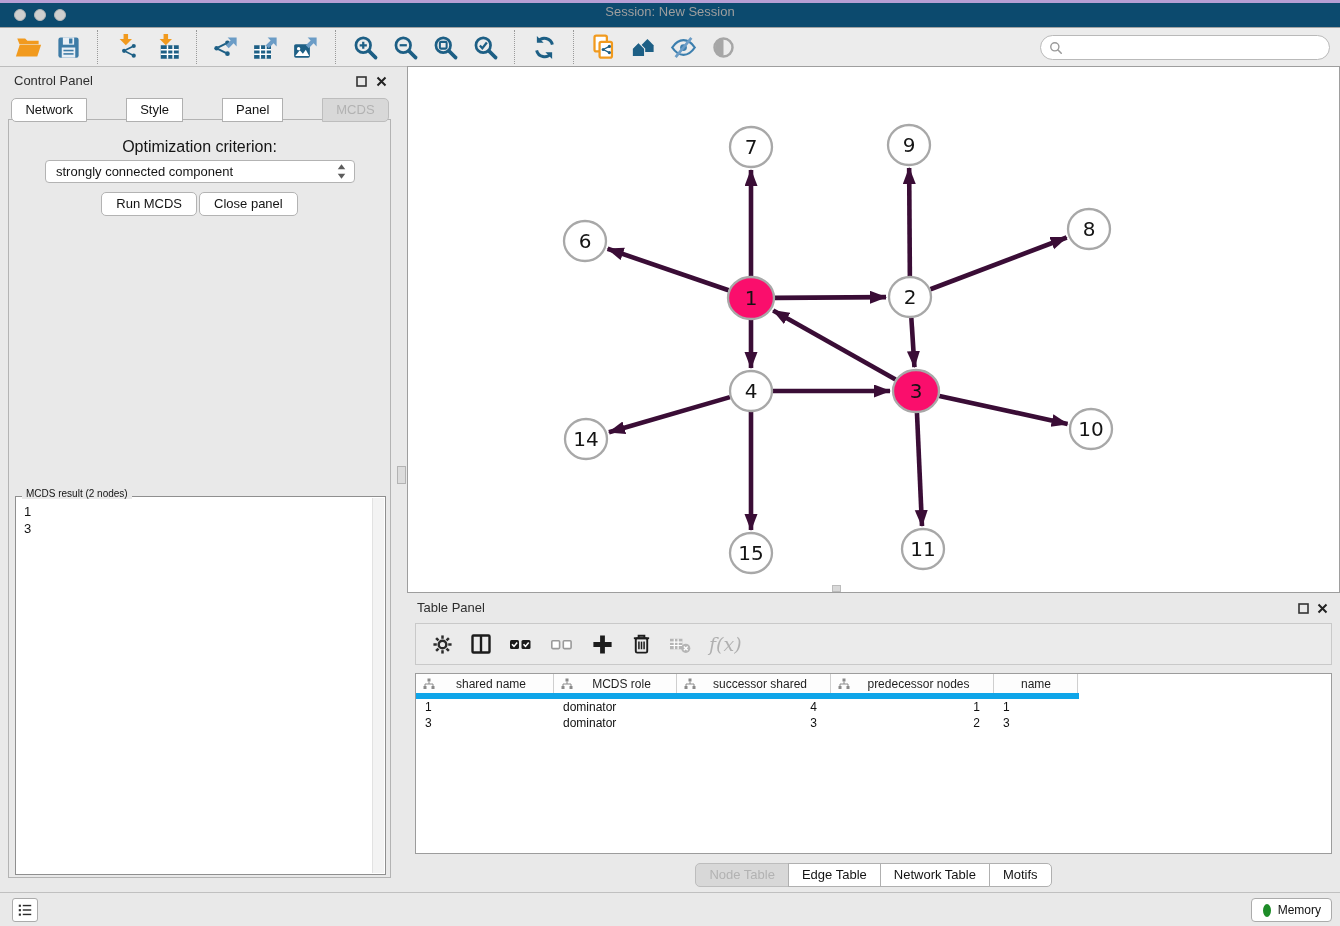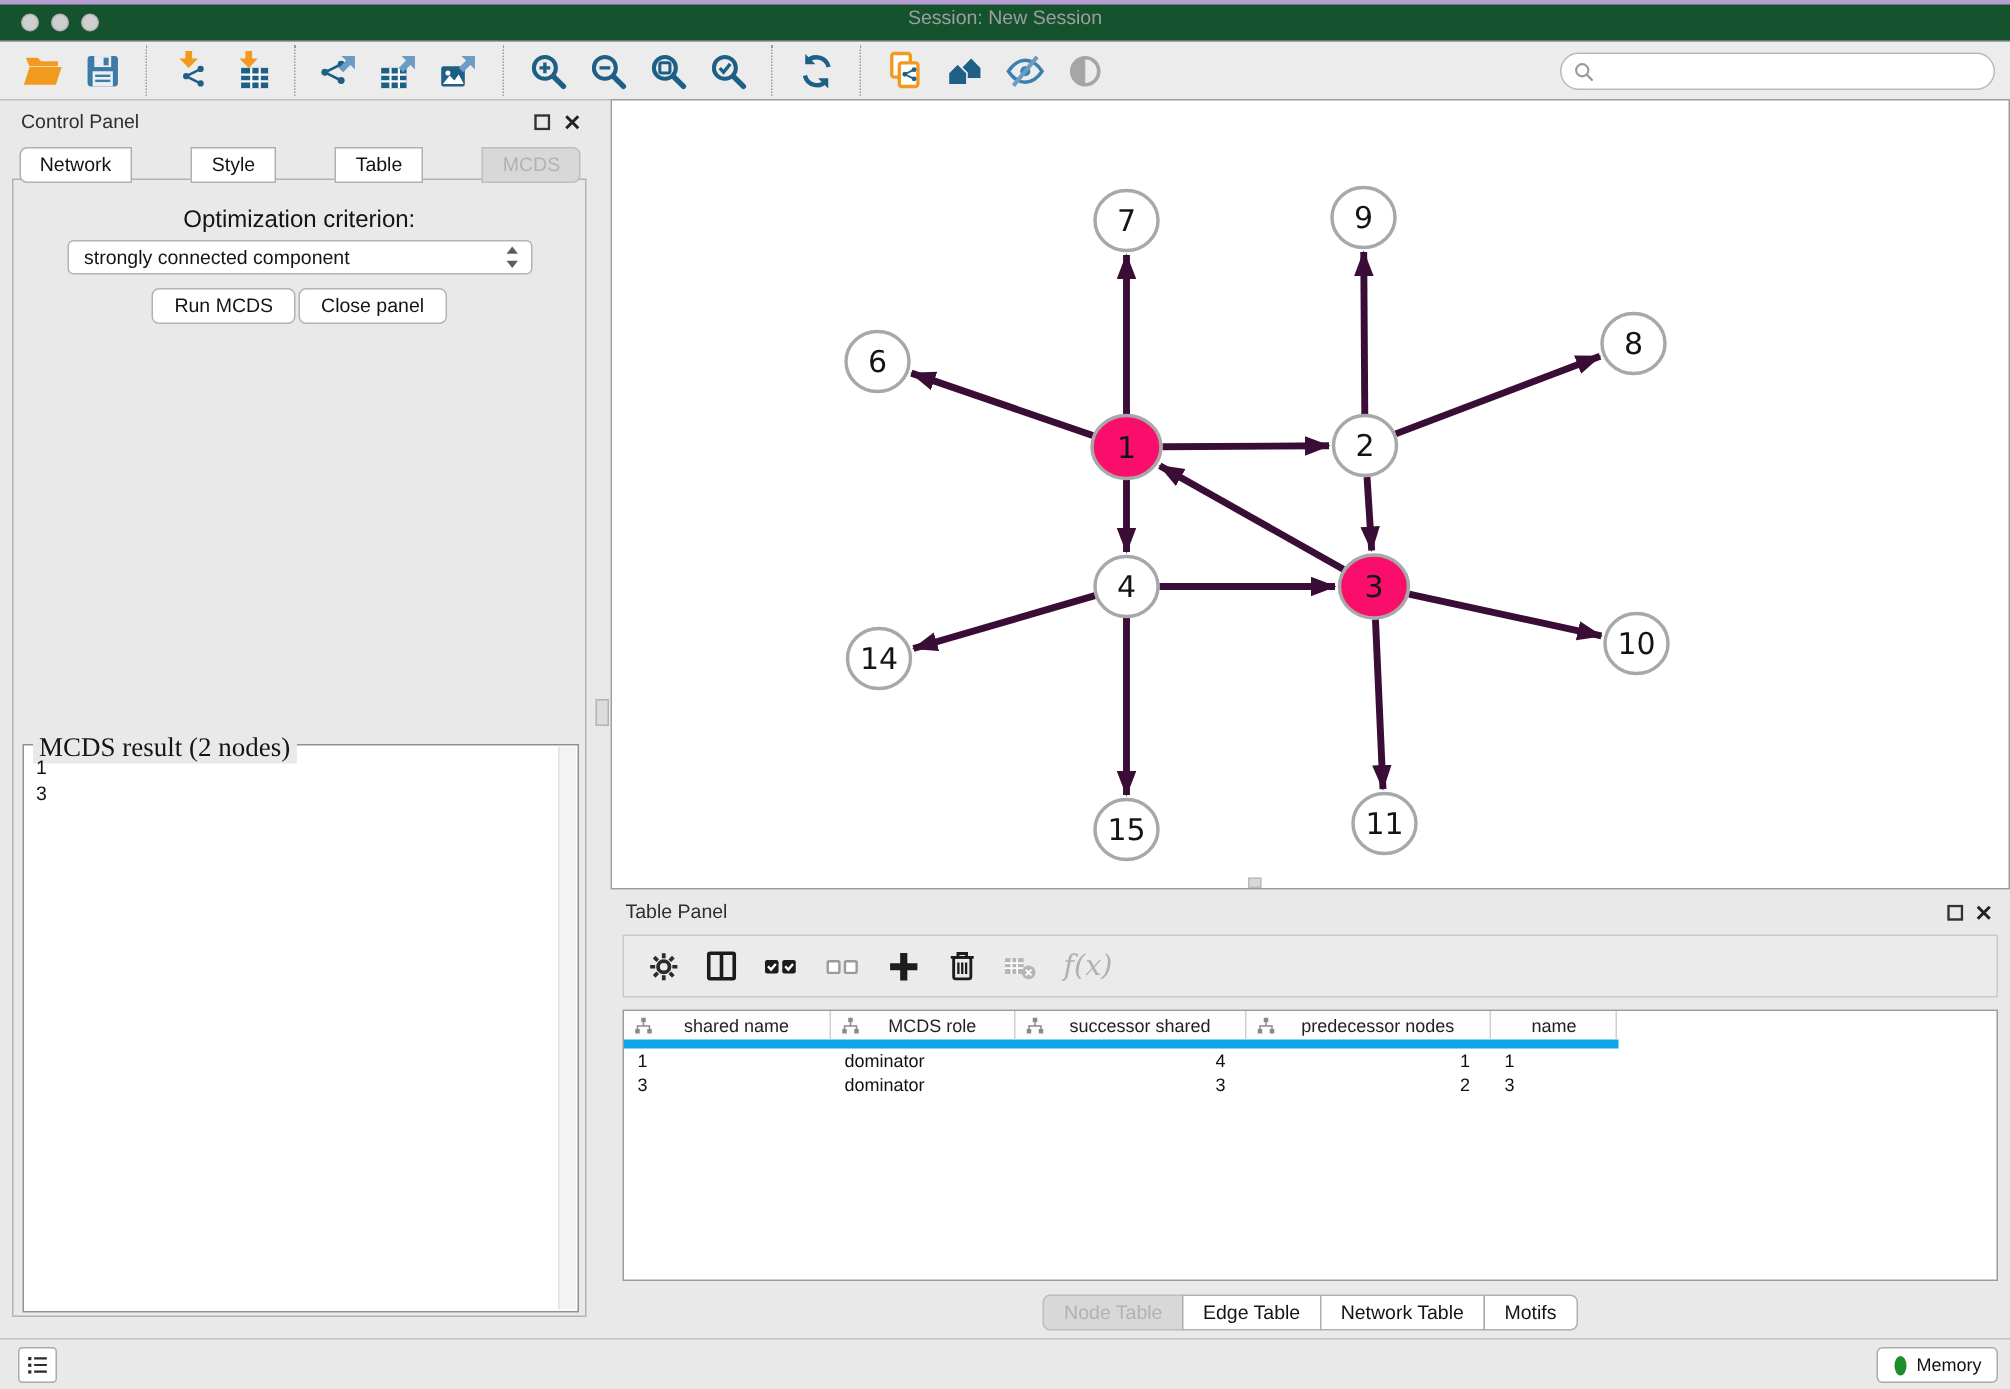--- a/index.html
+++ b/index.html
@@ -1,21 +1,21 @@
 <!DOCTYPE html>
 <html><head>
 <meta charset="utf-8">
 <style>
   html,body{margin:0;padding:0;}
   body{width:1340px;height:926px;position:relative;background:#e9e9e9;
        font-family:"Liberation Sans","DejaVu Sans",sans-serif;overflow:hidden;
        -webkit-font-smoothing:antialiased;}
   
   .accent{position:absolute;top:0;left:0;width:100%;height:3px;background:#b79fd4;z-index:9;}
-  .titlebar{position:absolute;top:0;left:0;width:100%;height:27px;background:#14532d;
+  .titlebar{position:absolute;top:0;left:0;width:100%;height:27px;background:#0c4a6e;
             border-bottom:7px solid #a3a3a3;}
   .tl{position:absolute;top:9px;width:12px;height:12px;border-radius:50%;
       background:#cfcfcf;border:1px solid #b5b5b5;box-sizing:border-box;}
   .win-title{position:absolute;top:4px;left:0;right:0;text-align:center;font-size:13px;color:#9e9e9e;}
   
   .toolbar{position:absolute;top:28px;left:0;width:100%;height:39px;background:#ececec;
            border-bottom:1px solid #bdbdbd;display:flex;align-items:center;padding-left:8px;box-sizing:border-box;}
   .tbtn{width:30px;height:30px;display:flex;align-items:center;justify-content:center;margin:0 5px;}
   .tsep{height:34px;border-left:1px dotted #9a9a9a;margin:0 9px;}
   .search-wrap{position:absolute;right:10px;top:7px;width:290px;height:25px;border:1px solid #b9b9b9;
@@ -32,21 +32,21 @@
   .tab.active{background:#d8d8d8;color:#b2b2b2;border-color:#bdbdbd;}
   .cp-pane{position:absolute;left:8px;top:51px;width:383px;height:759px;border:1px solid #b3b3b3;
            background:#e9e9e9;box-sizing:border-box;}
   .opt-label{position:absolute;top:18px;left:0;width:100%;text-align:center;font-size:16px;color:#141414;}
   .opt-select{position:absolute;top:40px;left:36px;width:310px;height:23px;background:#fff;
               border:1px solid #b3b3b3;border-radius:4px;box-sizing:border-box;display:flex;align-items:center;}
   .opt-select .val{flex:1;padding-left:10px;font-size:13px;color:#141414;}
   .btn-row{position:absolute;top:72px;left:0;width:100%;display:flex;justify-content:center;gap:2px;}
   .btn{background:#fff;border:1px solid #b3b3b3;border-radius:5px;font-size:13px;color:#141414;padding:3px 14px 4px;}
   .result-group{position:absolute;left:6px;top:376px;width:369px;height:377px;border:1px solid #8f8f8f;background:#fff;}
-  .result-legend{position:absolute;top:-9px;left:6px;background:#e9e9e9;padding:0 4px;font-size:18px;color:#141414;font-family:Liberation Serif, serif;}
+  .result-legend{position:absolute;top:-9px;left:6px;background:#e9e9e9;padding:0 4px;font-size:10px;color:#141414;}
   .result-text{position:absolute;left:0;top:3px;right:14px;bottom:2px;padding:3px 0 0 8px;
                font-size:13px;line-height:17px;color:#141414;white-space:pre;overflow:hidden;}
   .result-scrollbar{position:absolute;top:1px;right:1px;bottom:1px;width:11px;background:#f3f3f3;border-left:1px solid #e2e2e2;}
   .v-handle{position:absolute;left:397px;top:466px;width:9px;height:18px;background:#dcdcdc;border:1px solid #b3b3b3;box-sizing:border-box;}
   
   .net-window{position:absolute;left:407px;top:66px;width:933px;height:527px;border:1px solid #9e9e9e;
               box-sizing:border-box;background:#fff;}
   .net-titlebar{height:22px;background:linear-gradient(#f5f5f5,#dcdcdc);border-bottom:1px solid #adadad;position:relative;}
   .net-title{text-align:center;line-height:22px;font-size:13px;color:#333;}
   .nl{position:absolute;top:4px;width:13px;height:13px;border-radius:50%;box-sizing:border-box;}
@@ -237,21 +237,21 @@
       </svg>
   </div>
   <div class="wicon" style="right:12px">
     <svg width="11" height="11" viewBox="0 0 11 11">
         <path d="M1.5 1.5l8 8M9.5 1.5l-8 8" stroke="#222" stroke-width="2"></path>
       </svg>
   </div>
   <div class="tabs-row">
       <div class="tab">Network</div>
       <div class="tab">Style</div>
-      <div class="tab">Table</div>
+      <div class="tab">Panel</div>
       <div class="tab active">MCDS</div>
     </div>
   <div class="cp-pane">
     <div class="opt-label">Optimization criterion:</div>
     <div class="opt-select">
       <span class="val">strongly connected component</span>
       <svg width="9" height="15" viewBox="0 0 10 16" style="margin-right:8px">
         <path d="M5 0l4.2 5.4H0.8z" fill="#5c5c5c"></path>
           <path d="M5 16l4.2-5.4H0.8z" fill="#5c5c5c"></path>
       </svg>

